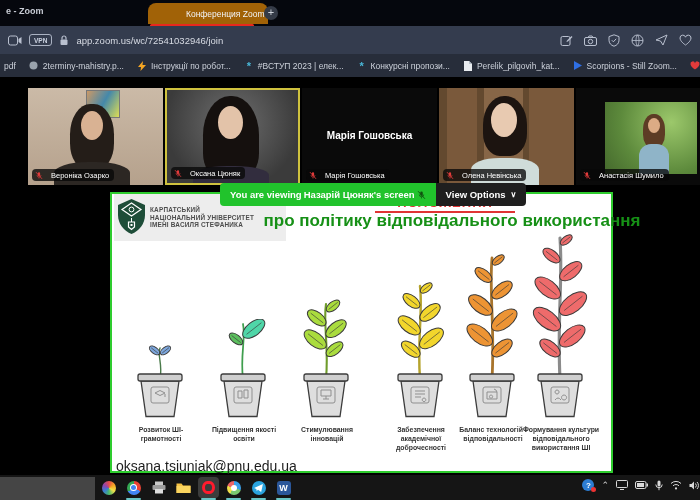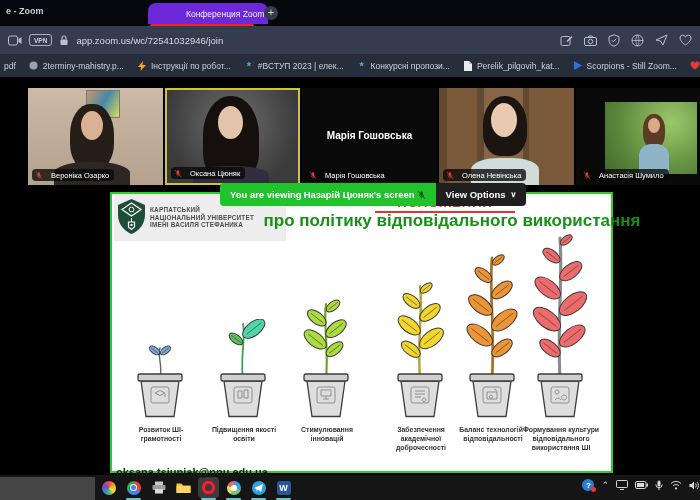--- a/index.html
+++ b/index.html
@@ -2,21 +2,21 @@
 <html><head>
 <meta charset="utf-8">
 <style>
   html,body{margin:0;padding:0;background:#000;}
   #screen{position:relative;width:700px;height:500px;overflow:hidden;background:#000;
           font-family:"Liberation Sans",sans-serif;-webkit-font-smoothing:antialiased;}
   .abs{position:absolute;}
   
   #tabstrip{left:0;top:0;width:700px;height:26px;background:#05070d;}
   #win-hint{left:6px;top:6px;color:#c9cdd6;font-size:9px;font-weight:bold;}
-  #tab{left:148px;top:3px;width:108px;height:21px;background:#6d28d9;border-radius:8px 8px 0 0;
+  #tab{left:148px;top:3px;width:108px;height:21px;background:#a16207;border-radius:8px 8px 0 0;
        display:flex;align-items:center;gap:16px;padding:0 6px;overflow:hidden;}
   #tab-label{color:#f2f4f8;font-size:8.5px;white-space:nowrap;}
   #tab-underline{left:150px;top:24px;width:104px;height:2.5px;background:#e8281e;border-radius:2px;}
   #newtab{left:264px;top:6px;width:14px;height:14px;border-radius:50%;background:#353b47;color:#cfd3da;
           font-size:11px;line-height:13px;text-align:center;}
   #addressbar{left:0;top:26px;width:700px;height:28px;background:#343c4e;display:flex;align-items:center;padding:0 8px;box-sizing:border-box;gap:7px;}
   .vpn{border:1px solid #aab2c2;color:#cdd4e2;font-size:6.5px;font-weight:bold;border-radius:3px;padding:1.5px 4px;}
   #url{color:#d7dbe4;font-size:9.5px;flex:0 1 auto;white-space:nowrap;}
   #addr-right{margin-left:auto;display:flex;gap:11px;align-items:center;}
   #bookmarksbar{left:0;top:54px;width:700px;height:23px;background:#272d3a;display:flex;align-items:center;
@@ -38,21 +38,21 @@
   
   #share{left:110px;top:192px;width:503px;height:281px;background:#fff;border:2px solid #2ecc2e;box-sizing:border-box;z-index:2;}
   #logo-panel{left:2px;top:0;width:172px;height:47px;background:#ededed;display:flex;align-items:center;gap:5px;padding:0 4px;box-sizing:border-box;}
   #logo-text{font-size:6.4px;font-weight:bold;color:#4c4c4c;line-height:1.2;letter-spacing:.2px;}
   #red-title{left:263px;top:1px;width:140px;text-align:center;color:#e03434;font-weight:bold;font-size:13px;
              letter-spacing:1px;border-bottom:2px solid #e03434;padding-bottom:1px;z-index:1;}
   #green-title{left:140px;top:17px;width:400px;text-align:center;font-weight:bold;font-size:17px;line-height:1.22;}
   .stage{position:absolute;bottom:53px;width:90px;}
   .stage svg{display:block;position:absolute;bottom:0;left:0;}
   .stage-label{position:absolute;top:232px;width:84px;text-align:center;font-size:6.9px;font-weight:bold;color:#333;line-height:1.3;}
-  #email{left:4px;top:264px;font-size:11px;font-weight:bold;color:#1d1d1d;margin-top:8px;}
+  #email{left:4px;top:264px;font-size:14px;font-weight:normal;color:#1d1d1d;}
   
   #taskbar{left:0;top:475px;width:700px;height:25px;background:#151515;}
   #tb-widget{left:0;top:2px;width:95px;height:23px;background:#454545;}
   .tb-ic{position:absolute;top:4px;width:17px;height:17px;display:flex;align-items:center;justify-content:center;}
   .tb-active{background:#3c3c3c;border-radius:4px;top:2px;width:21px;height:21px;}
   .tb-line{position:absolute;top:22.5px;height:2px;width:15px;background:#69c6c6;border-radius:2px;}
   .circ{border-radius:50%;}
   #tray{position:absolute;right:0;top:4px;display:flex;gap:7px;align-items:center;color:#d8d8d8;}
 </style>
 </head>

